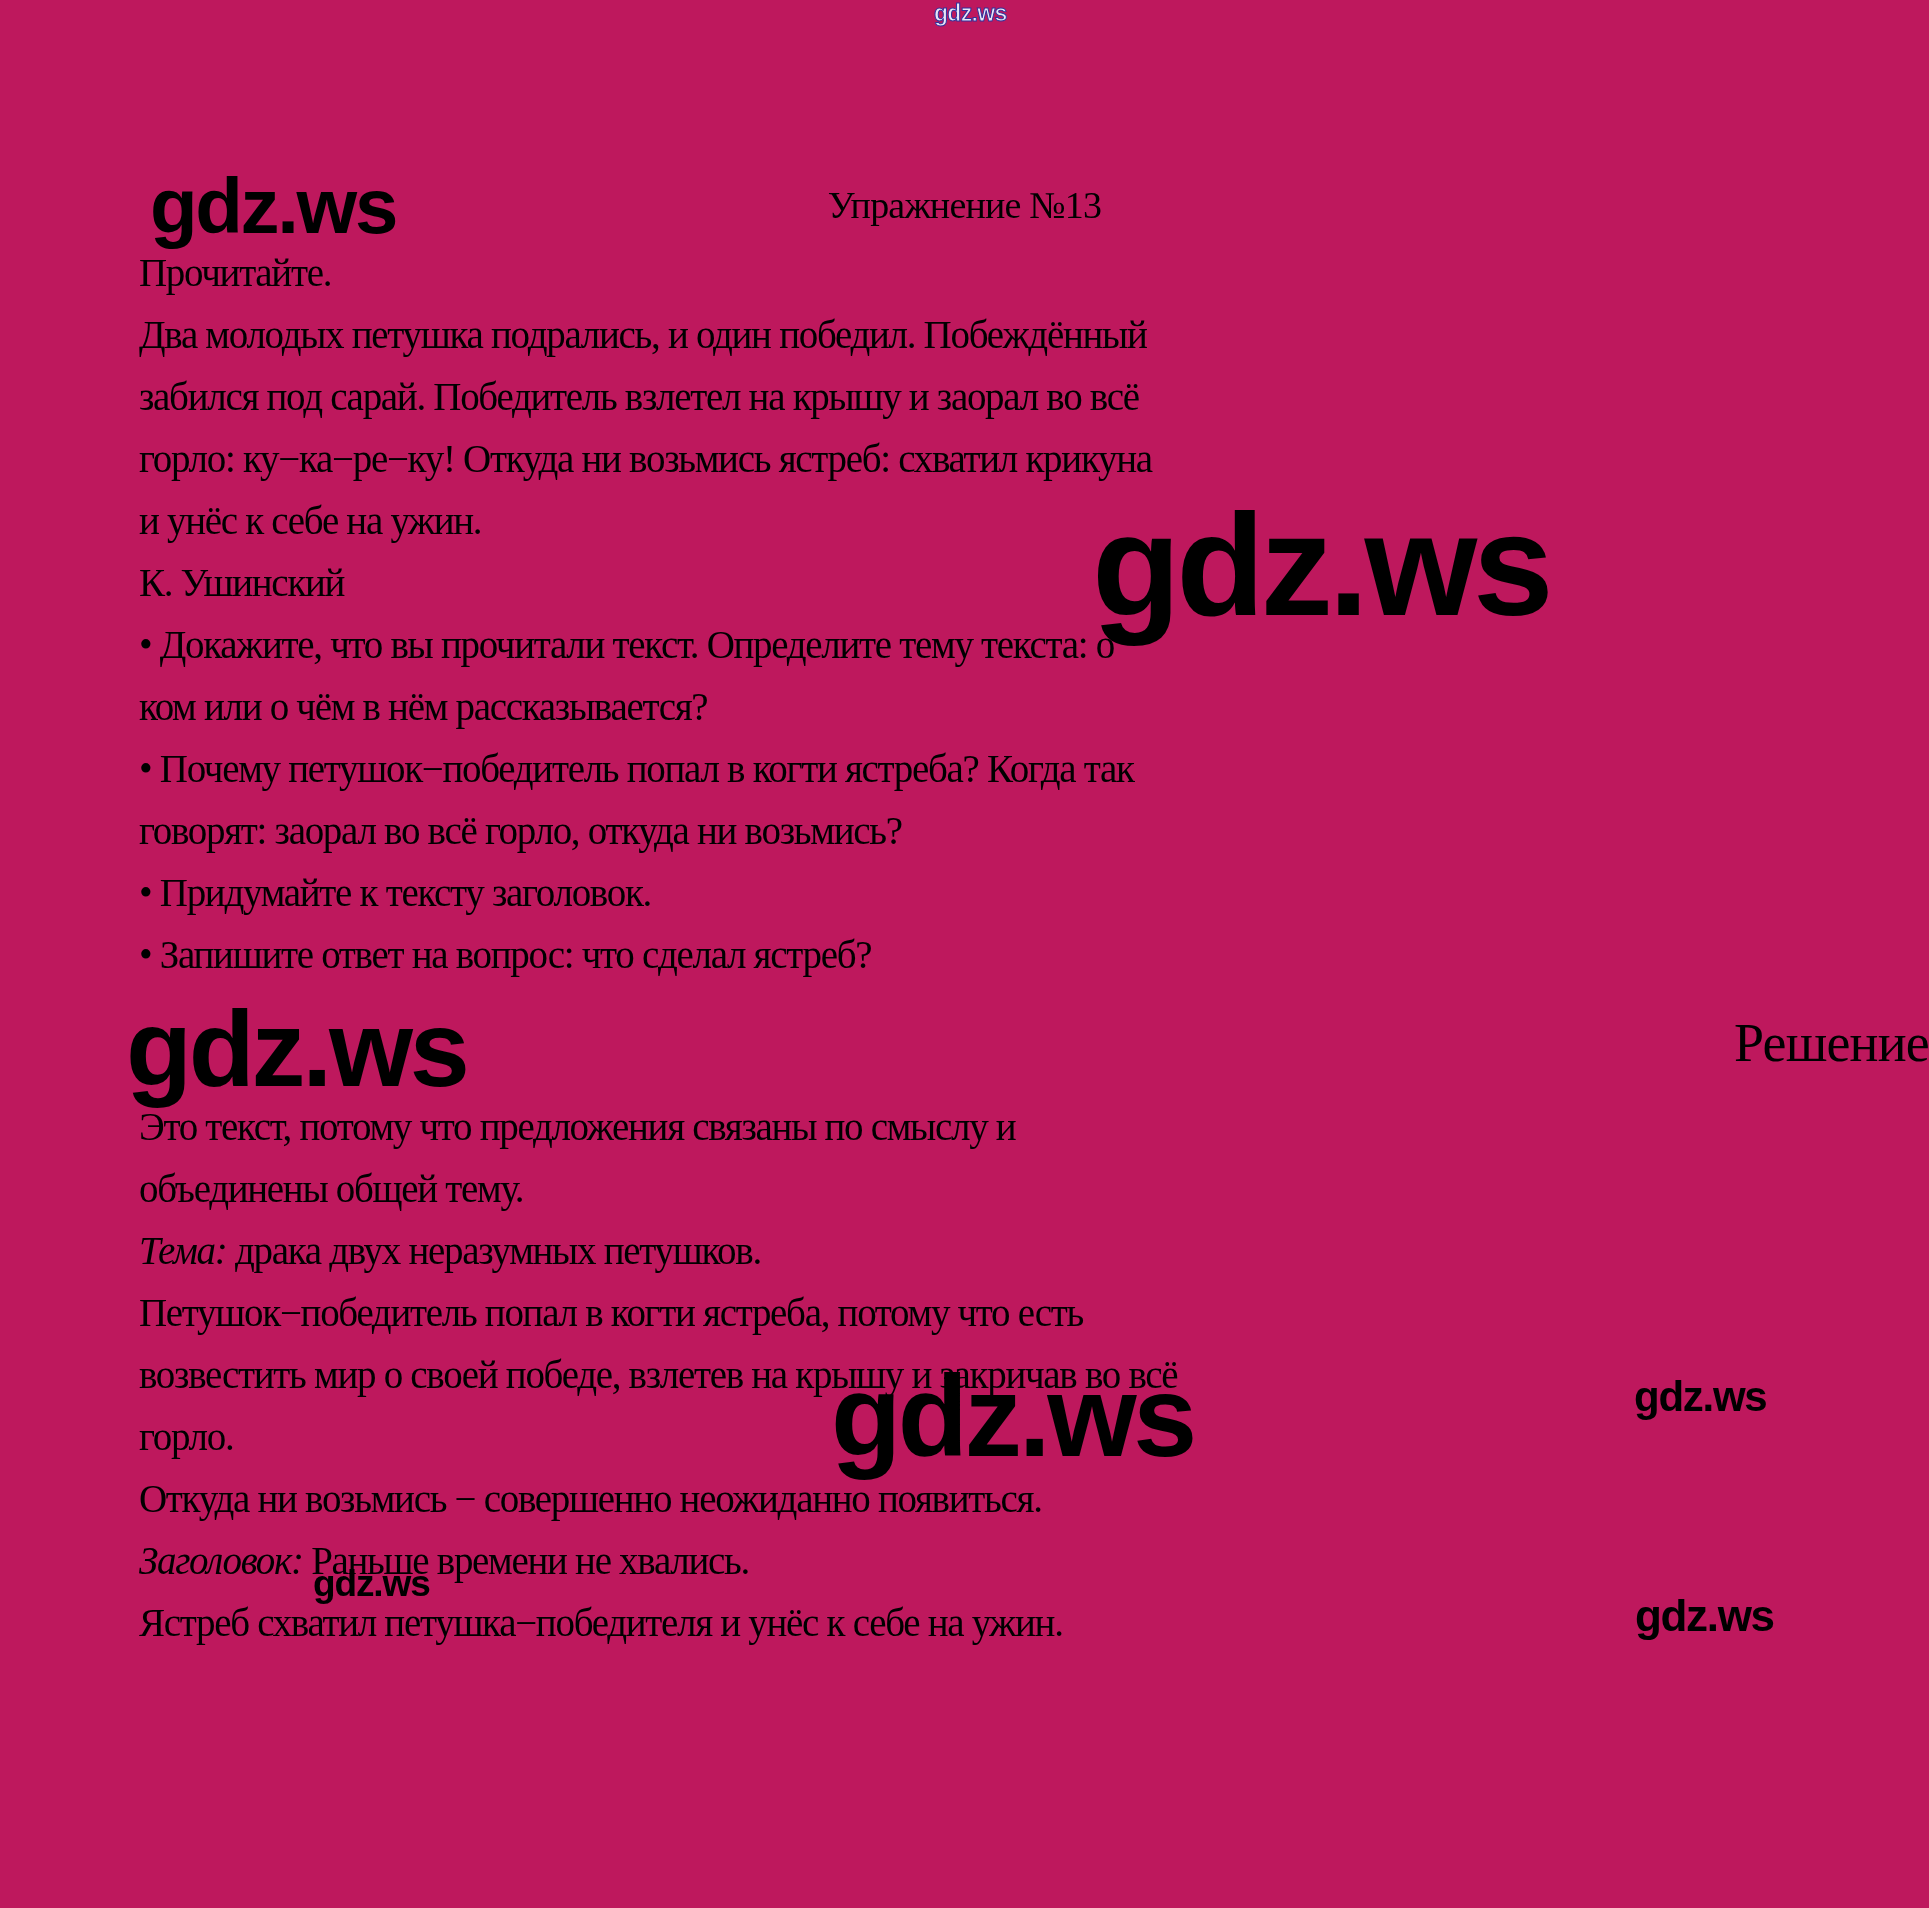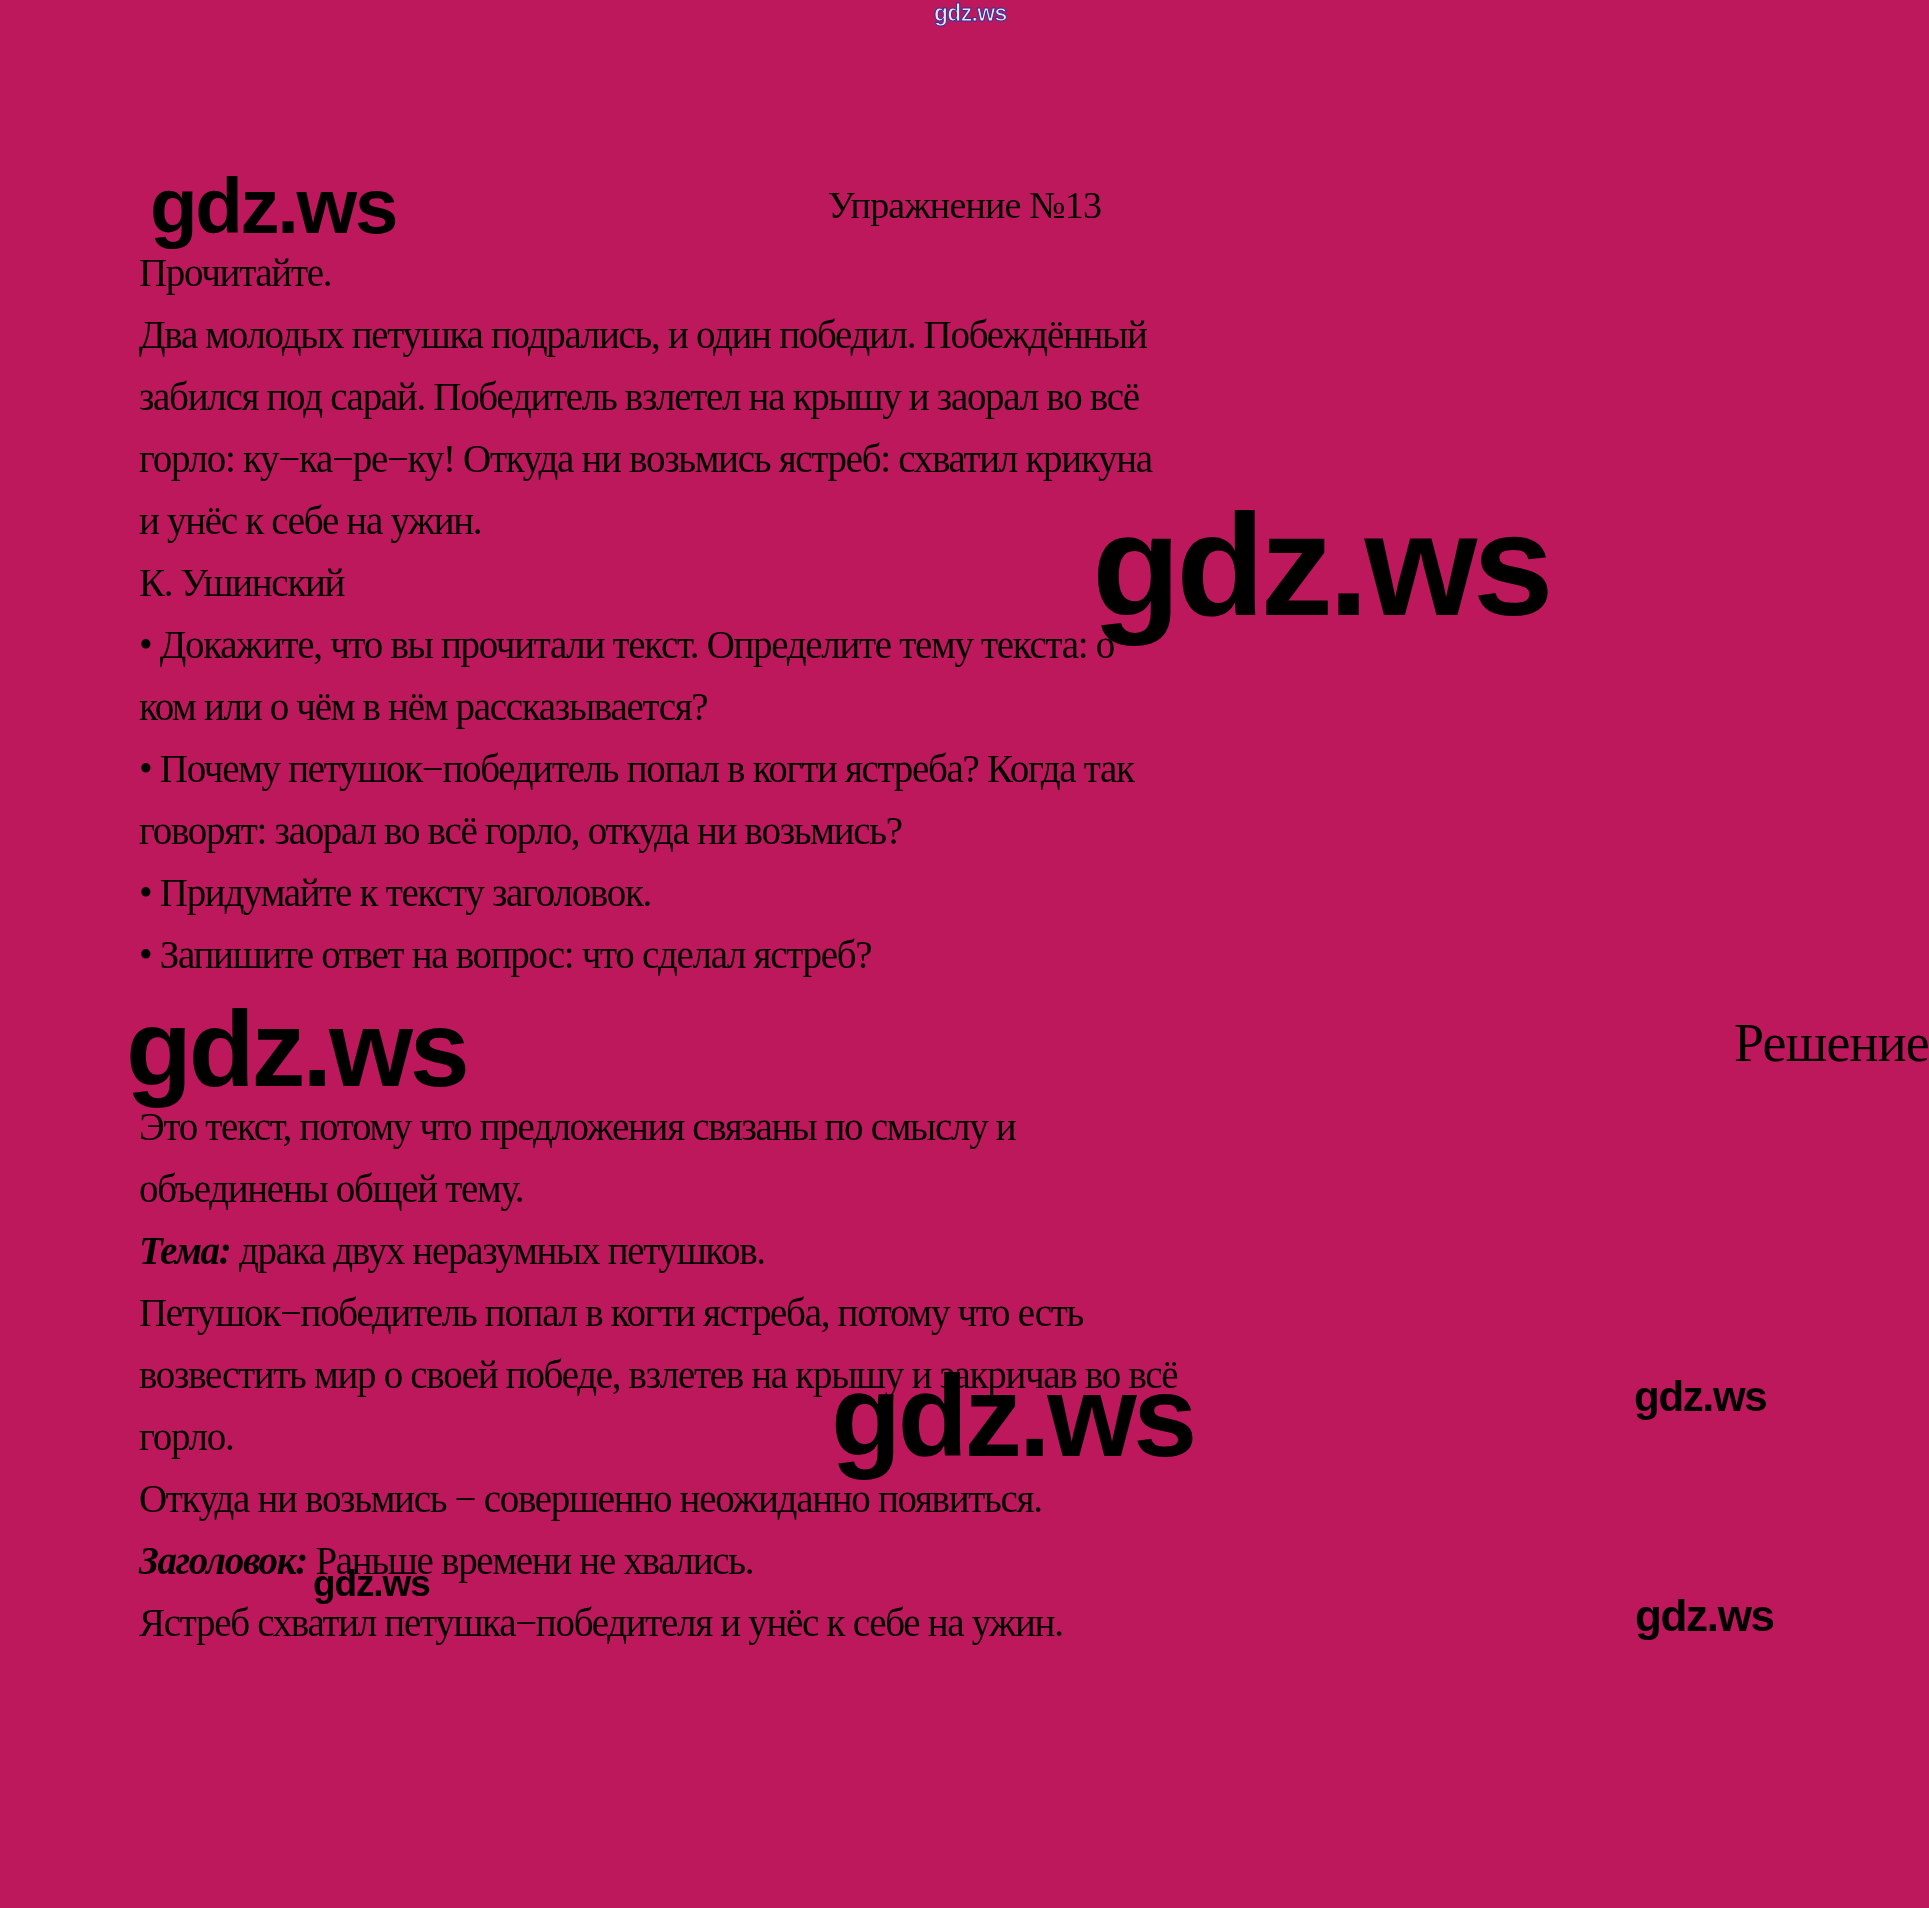--- a/index.html
+++ b/index.html
@@ -15,21 +15,21 @@
   
   .textcol { position: absolute; left: 139px; right: 76px; }
   .ln {
     height: 62px;
     line-height: 62px;
     font-size: 39px;
     letter-spacing: -1.3px;
     white-space: nowrap;
   }
   .b  { font-weight: 400; }
-  .bi { font-weight: 700; font-style: italic; }
+  .bi { font-weight: 400; font-style: italic; }
   .title-row {
     position: absolute;
     left: 0; top: 167px; width: 100%;
     text-align: center;
     font-size: 38px;
     line-height: 76px;
     letter-spacing: -0.8px;
   }
   .sol-heading {
     position: absolute;

